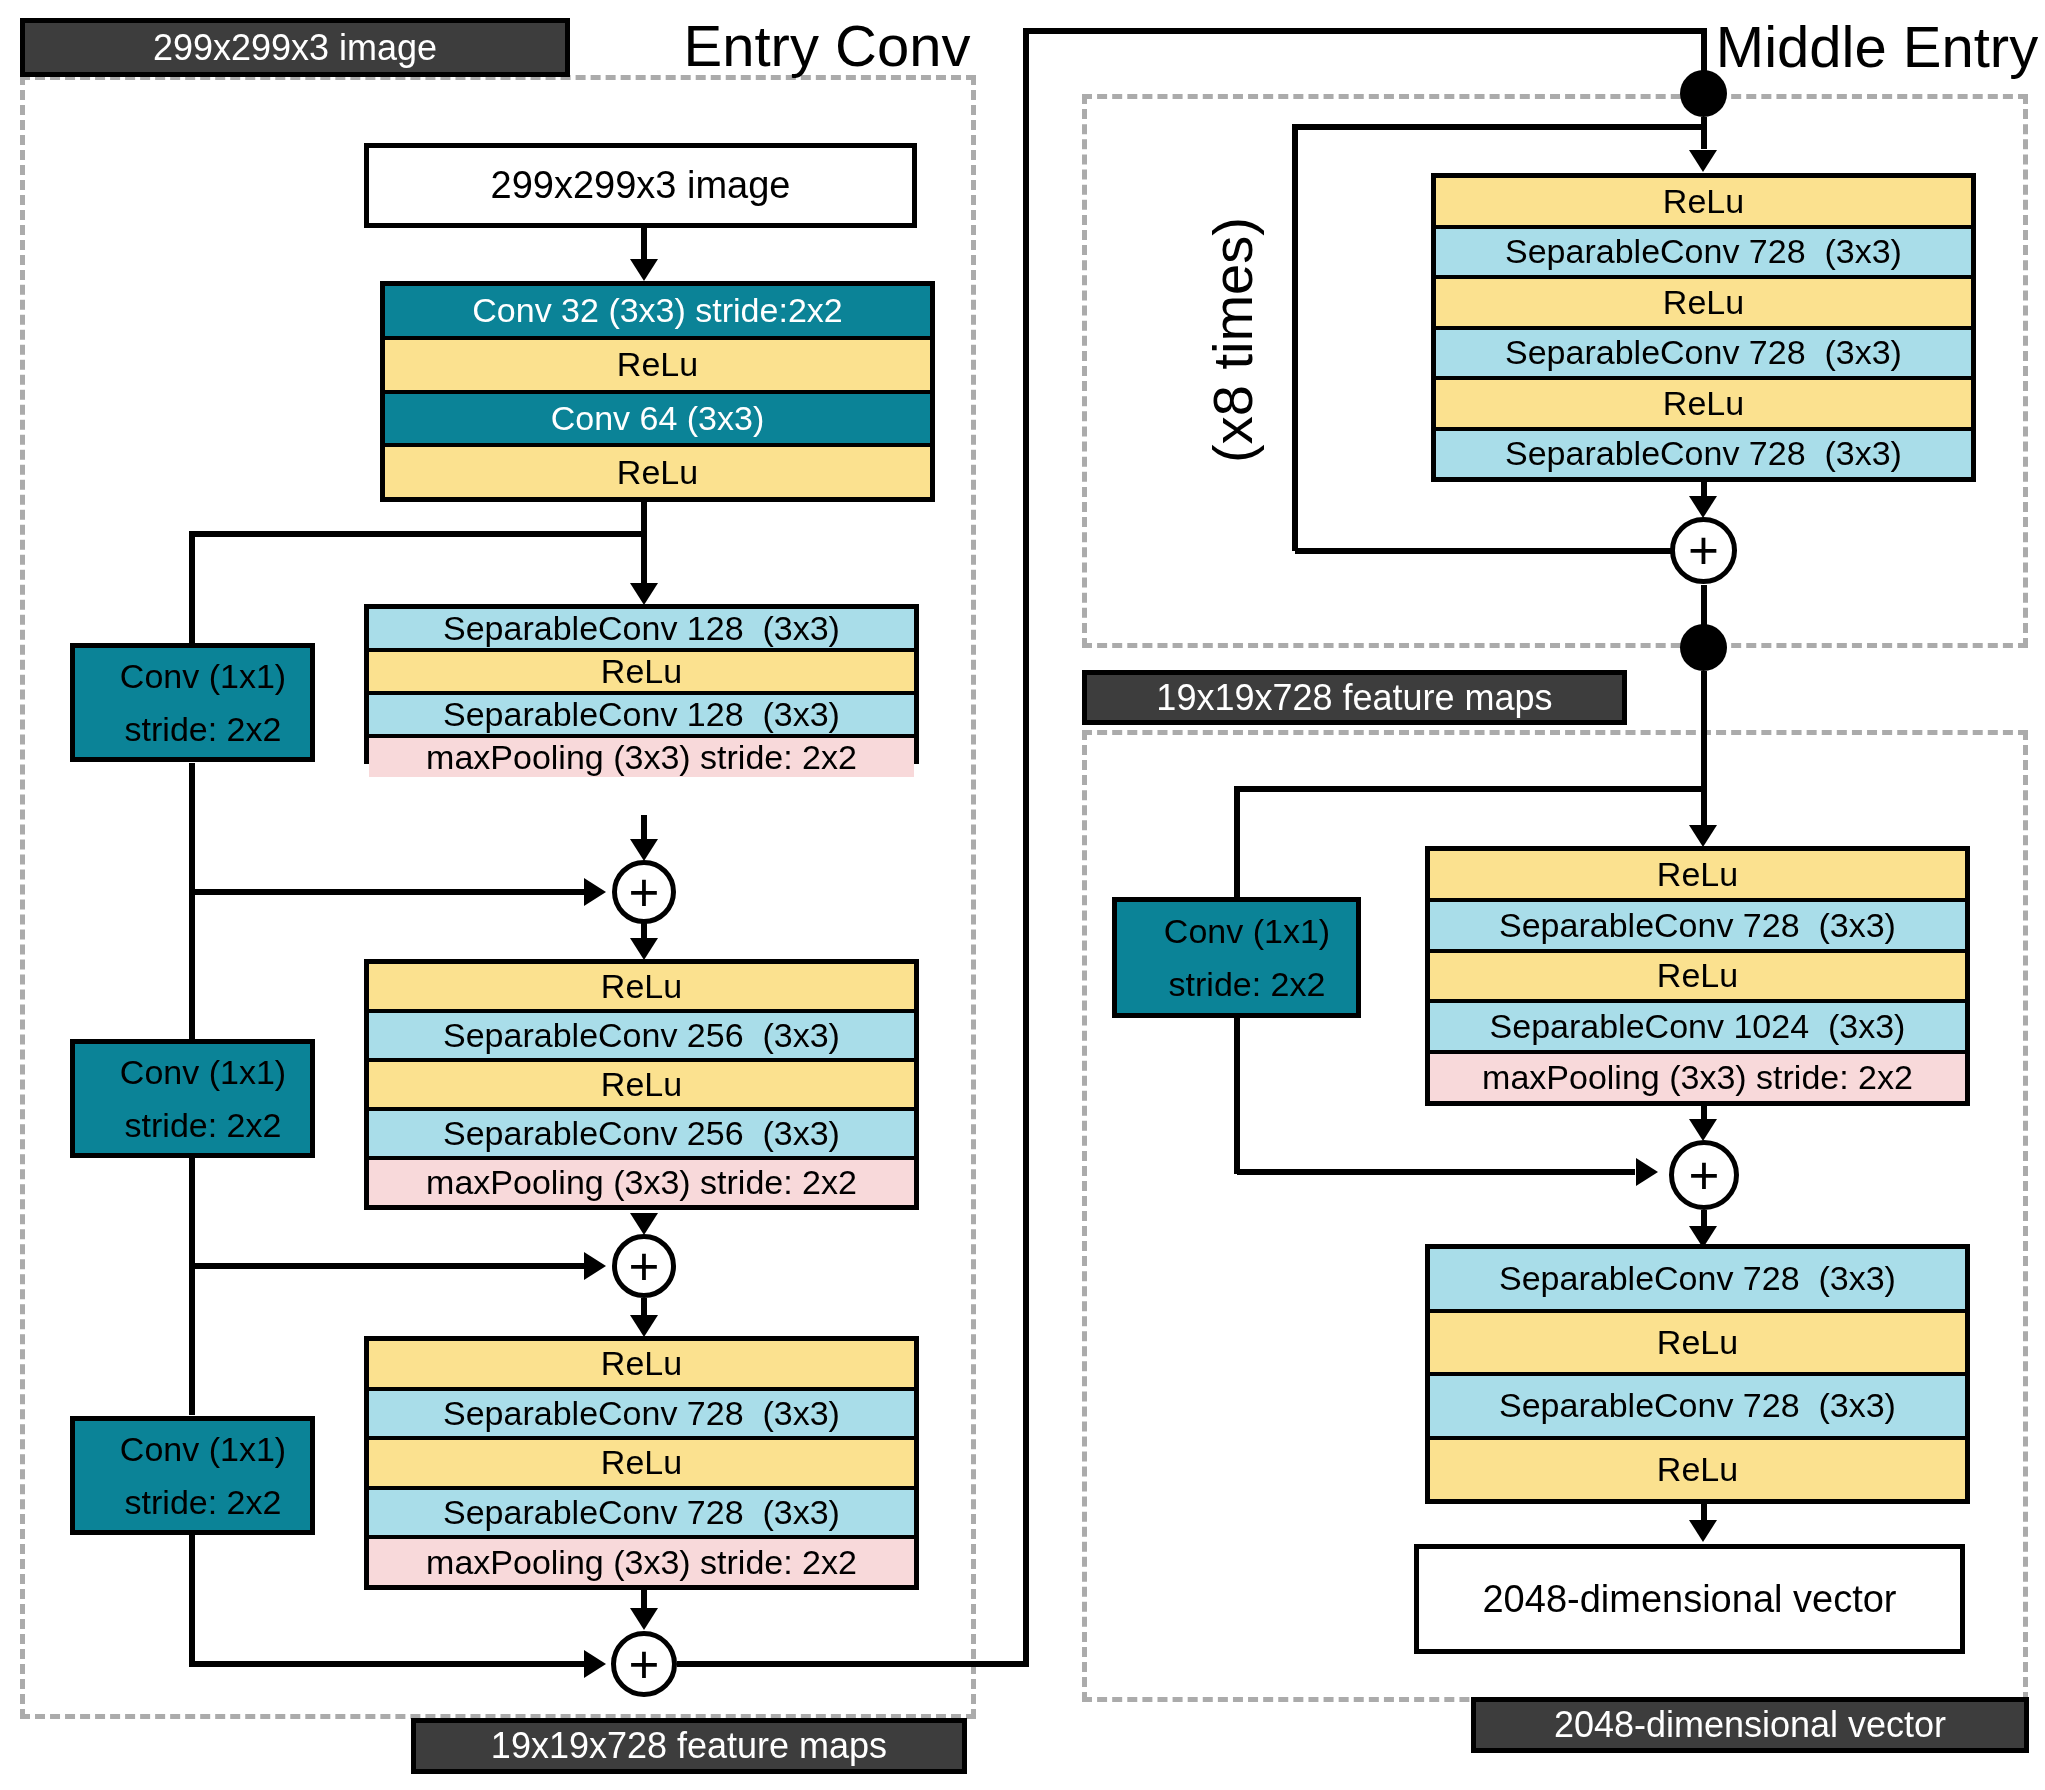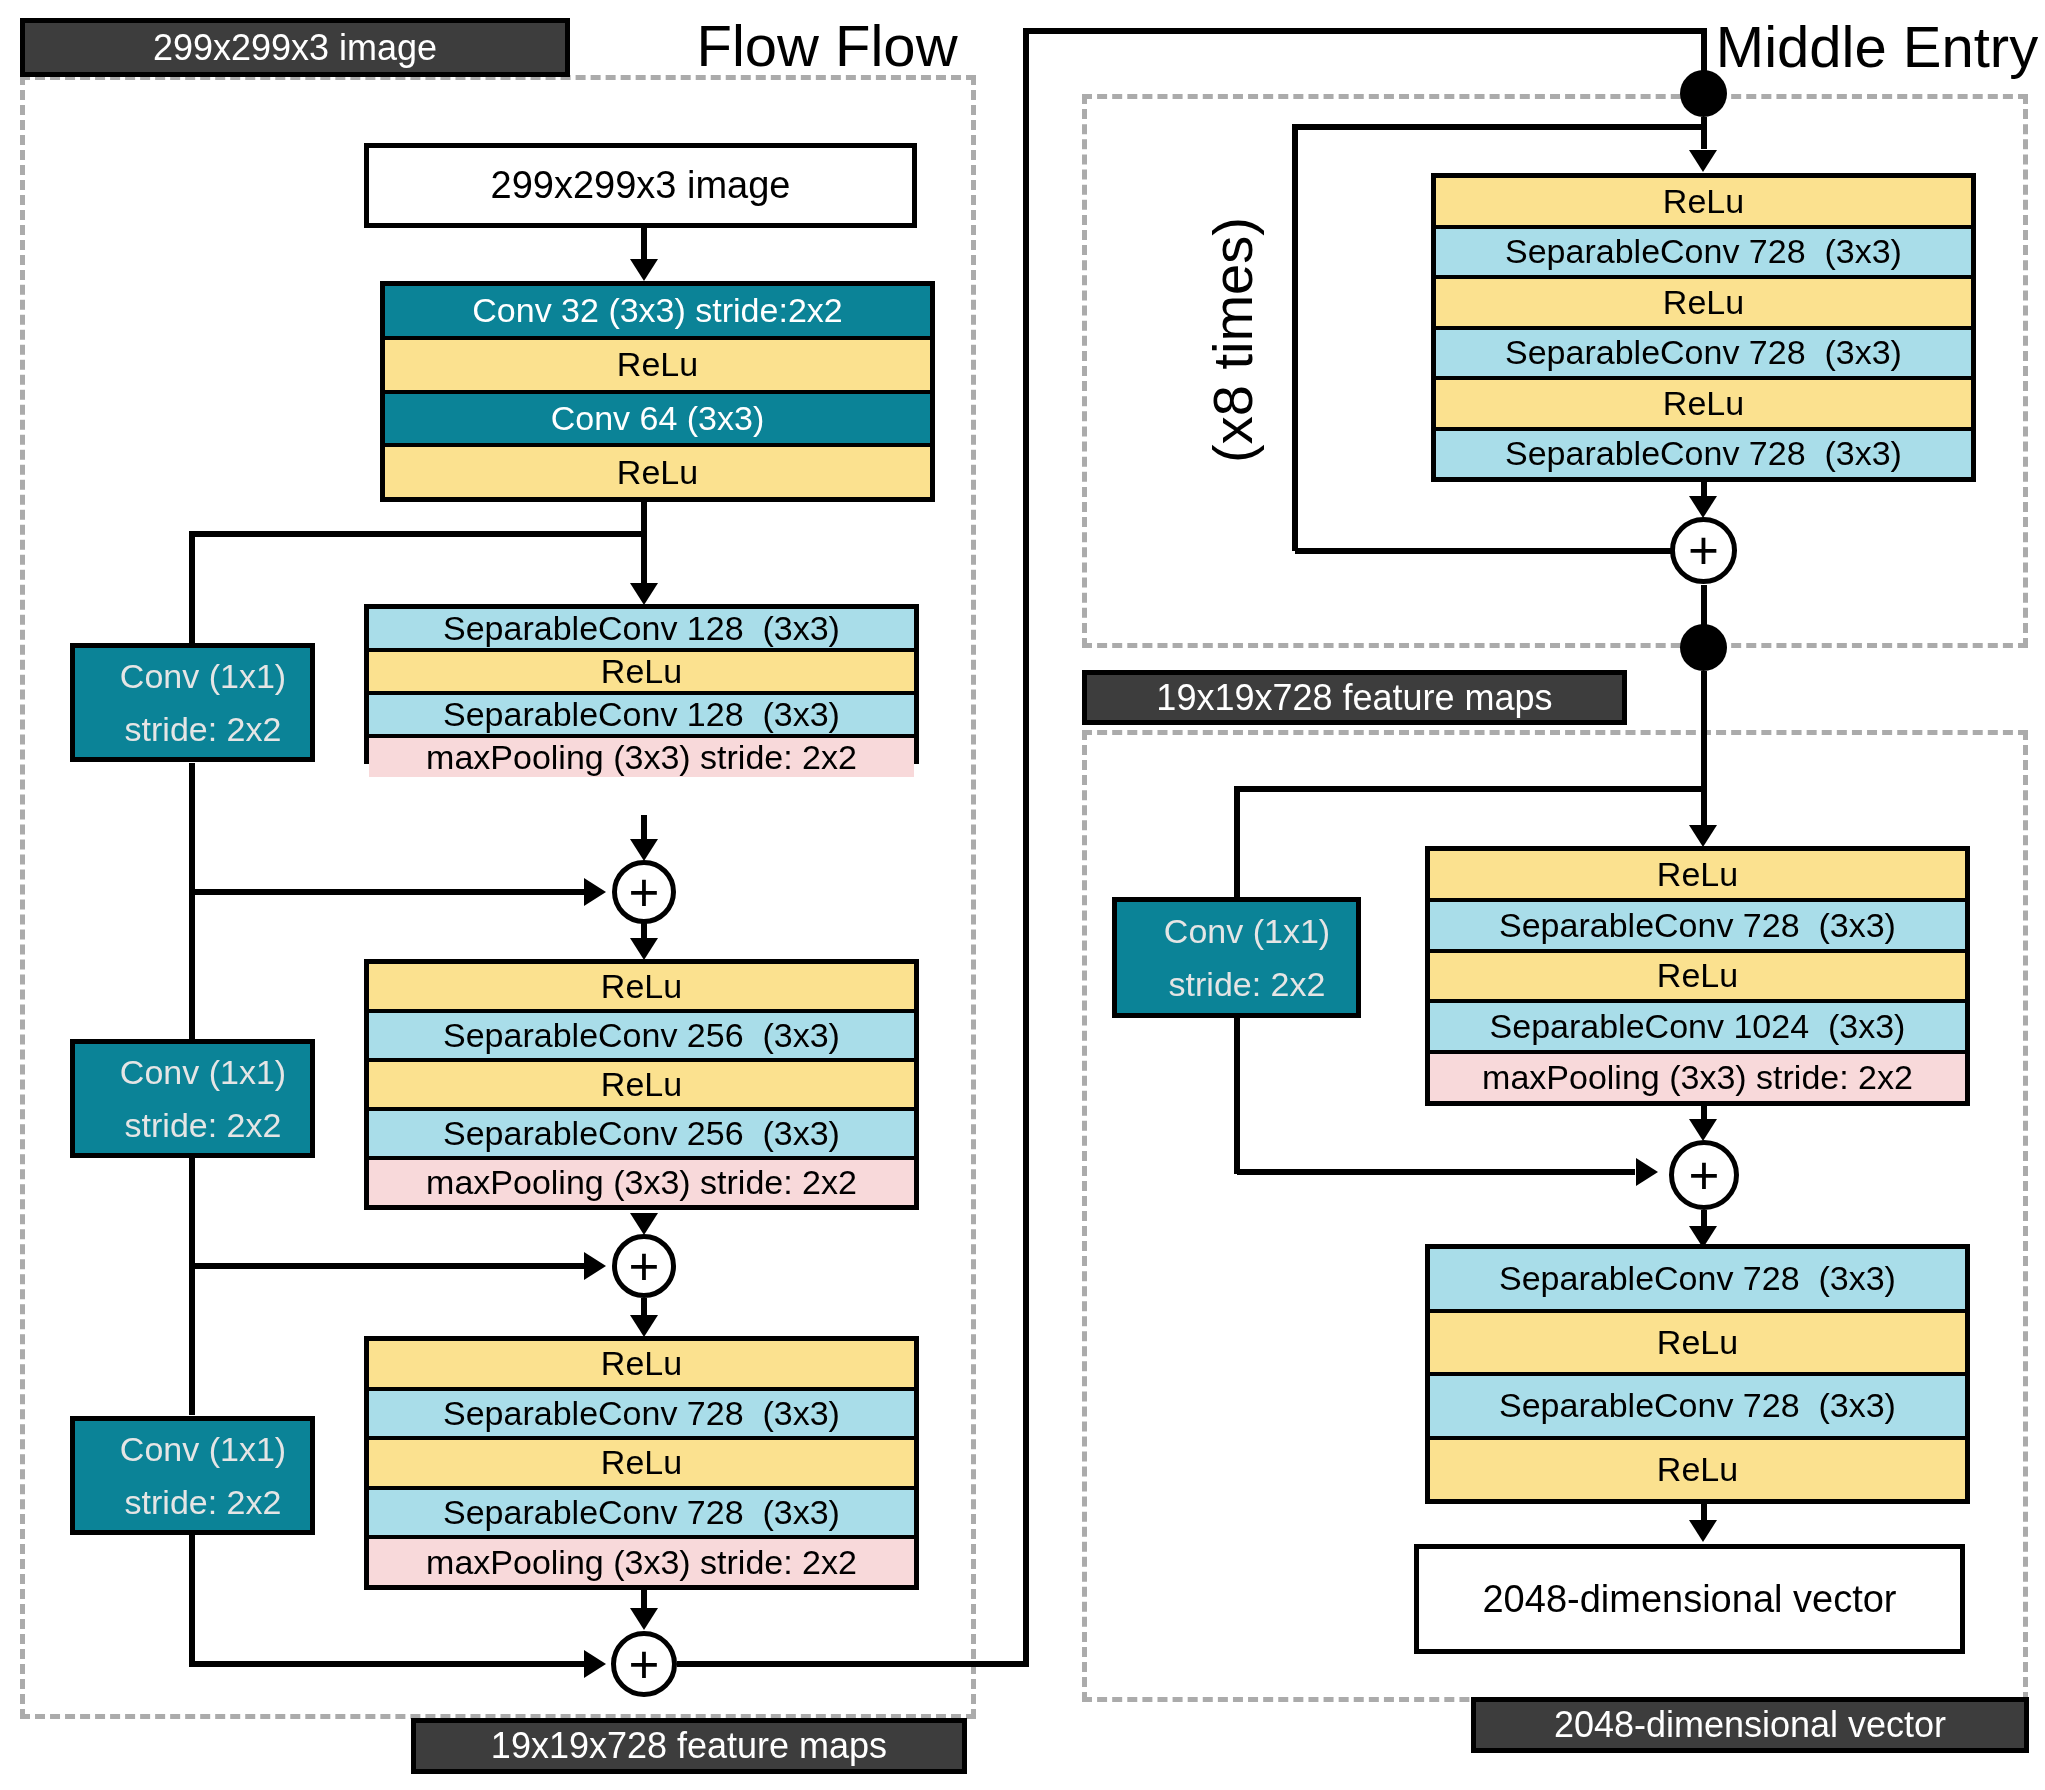--- a/index.html
+++ b/index.html
@@ -2,21 +2,21 @@
 <html style="font-size:9.8px"><head>
 <meta charset="utf-8">
 <style>
   html,body{margin:0;padding:0;background:#ffffff;}
   body{width:2046px;height:1791px;position:relative;font-family:"Liberation Sans",sans-serif;}
   *{box-sizing:border-box;}
   .abs{position:absolute;}
   .dashed{border:5.5px dashed #ababab;background:transparent;}
   .badge{background:#3d3d3d;border:5.5px solid #000;color:#fff;display:flex;align-items:center;justify-content:center;font-size:36px;white-space:pre;}
   .whitebox{background:#fff;border:5.5px solid #000;display:flex;align-items:center;justify-content:center;font-size:38px;color:#000;white-space:pre;}
-  .tealbox{background:#0b8397;border:5.5px solid #000;color:#e5e5e5;display:flex;flex-direction:column;align-items:center;justify-content:center;font-size:34px;line-height:1.55;white-space:pre;padding-left:21px;}
+  .tealbox{background:#0b8397;border:5.5px solid #000;color:#000000;display:flex;flex-direction:column;align-items:center;justify-content:center;font-size:34px;line-height:1.55;white-space:pre;padding-left:21px;}
   .stack{border:5.5px solid #000;display:flex;flex-direction:column;background:#fff;}
   .row{flex:1;display:flex;align-items:center;justify-content:center;font-size:34px;color:#000;border-top:4.9px solid #000;white-space:pre;}
   .row:first-child{border-top:none;}
   .row.relu{background:#fbe18f;}
   .row.sep{background:#a9dde9;}
   .row.conv{background:#0b8397;color:#fff;}
   .row.pool{background:#f8d9da;}
   .vline,.hline{background:#000;}
   .ah-down{width:0;height:0;border-left:14px solid transparent;border-right:14px solid transparent;border-top:22px solid #000;}
   .ah-right{width:0;height:0;border-top:14px solid transparent;border-bottom:14px solid transparent;border-left:22px solid #000;}
@@ -24,21 +24,21 @@
   .dot{background:#000;border-radius:50%;}
   .title{font-size:58px;color:#000;display:flex;align-items:center;justify-content:center;white-space:pre;}
   .rot{transform:translate(-50%,-50%) rotate(-90deg);transform-origin:center;font-size:56px;color:#000;white-space:pre;}
 </style>
 </head>
 <body>
 
 <div class="abs dashed" style="left:20px;top:75px;width:956px;height:1644px;"></div>
 
 <div class="abs badge" style="left:20px;top:18.4px;width:550px;height:59px;">299x299x3 image</div>
-<div class="abs title" style="left:674px;top:17px;width:306px;height:56px;">Flow Flow</div>
+<div class="abs title" style="left:674px;top:17px;width:306px;height:56px;">Entry Conv</div>
 
 <div class="abs whitebox" style="left:364px;top:143px;width:553px;height:85px;">299x299x3 image</div>
 
 <div class="abs vline" style="left:641px;top:228px;width:6.1px;height:32px;"></div>
 <div class="abs ah-down" style="left:630px;top:259px;"></div>
 
 <div class="abs stack" style="left:380px;top:281px;width:555px;height:221px;">
     <div class="row conv">Conv 32 (3x3) stride:2x2</div>
     <div class="row relu">ReLu</div>
     <div class="row conv">Conv 64 (3x3)</div>

